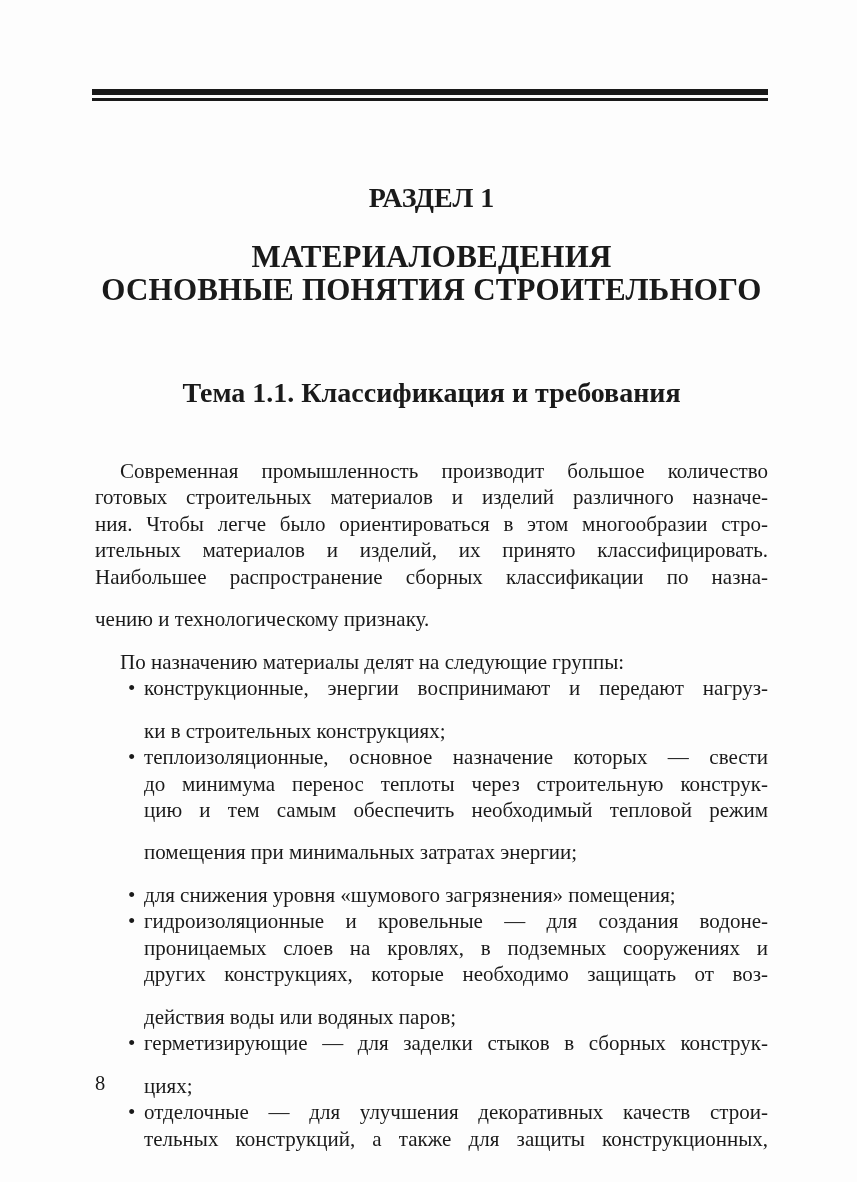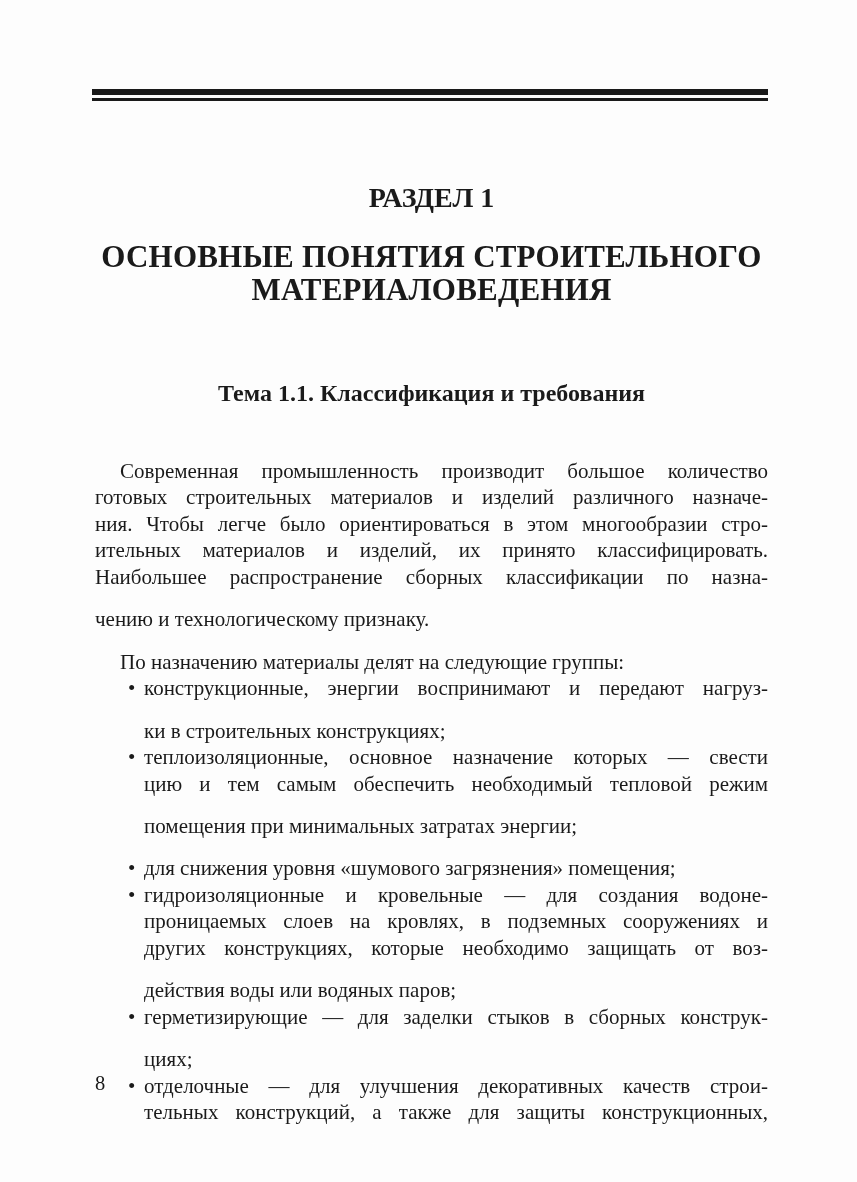--- a/index.html
+++ b/index.html
@@ -20,21 +20,21 @@
     position: absolute; left: 95px; top: 183px; width: 673px;
     text-align: center; font-weight: 700; font-size: 28px; line-height: 30px;
   }
   .main-title {
     position: absolute; left: 95px; top: 240px; width: 673px;
     text-align: center; font-weight: 700; font-size: 31px; line-height: 33px;
     letter-spacing: 0.2px;
   }
   .topic-title {
     position: absolute; left: 95px; top: 378px; width: 673px;
-    text-align: center; font-weight: 700; font-size: 24px; line-height: 30px;
+    text-align: center; font-weight: 700; font-size: 28px; line-height: 30px;
   }
 
   .body-text {
     position: absolute; left: 95px; top: 458px; width: 673px;
     font-size: 21px; line-height: 26.45px;
   }
   .block { margin: 0; }
   .line { text-align: justify; text-align-last: justify; }
   .line.last { text-align: left; text-align-last: auto; margin-top: 16px; }
   .line.indent { text-indent: 25px; }
@@ -52,22 +52,22 @@
 <div class="page" style="--ink: #1a1a1a; --bg: #fdfdfd;">
 
   <div class="head-rule">
     <div class="bar-thick"></div>
     <div class="bar-thin"></div>
   </div>
 
   <div class="kicker">РАЗДЕЛ 1</div>
 
   <div class="main-title">
+    <div class="t-line">МАТЕРИАЛОВЕДЕНИЯ</div>
     <div class="t-line">ОСНОВНЫЕ ПОНЯТИЯ СТРОИТЕЛЬНОГО</div>
-    <div class="t-line">МАТЕРИАЛОВЕДЕНИЯ</div>
   </div>
 
   <div class="topic-title">
     <div class="t-line">Тема 1.1. Классификация и требования</div>
   </div>
 
   <div class="body-text" id="body-text">
       <div class="block paragraph">
         <div class="line indent">Современная промышленность производит большое количество</div>
         <div class="line">готовых строительных материалов и изделий различного назначе-</div>
@@ -80,20 +80,21 @@
         <div class="line last indent">По назначению материалы делят на следующие группы:</div>
       </div>
       <div class="block bullet">
         <span class="marker">•</span>
         <div class="line">конструкционные, энергии воспринимают и передают нагруз-</div>
         <div class="line last">ки в строительных конструкциях;</div>
       </div>
       <div class="block bullet">
         <span class="marker">•</span>
         <div class="line">теплоизоляционные, основное назначение которых — свести</div>
+        <div class="line">до минимума перенос теплоты через строительную конструк-</div>
         <div class="line">цию и тем самым обеспечить необходимый тепловой режим</div>
         <div class="line last">помещения при минимальных затратах энергии;</div>
       </div>
       <div class="block bullet">
         <span class="marker">•</span>
         <div class="line last">для снижения уровня «шумового загрязнения» помещения;</div>
       </div>
       <div class="block bullet">
         <span class="marker">•</span>
         <div class="line">гидроизоляционные и кровельные — для создания водоне-</div>

